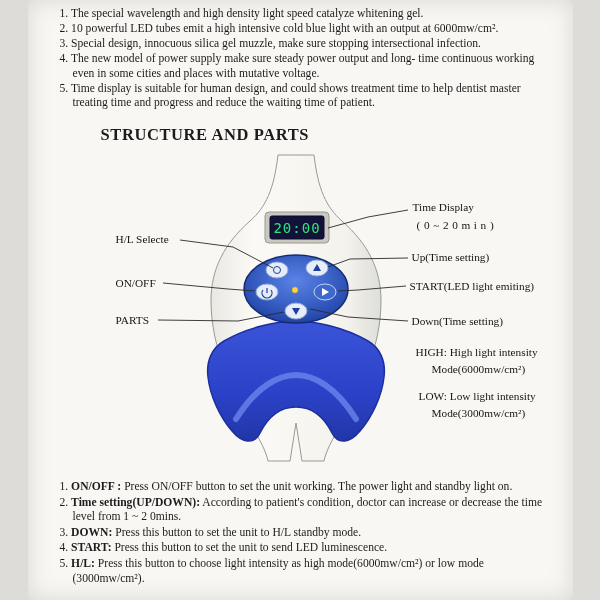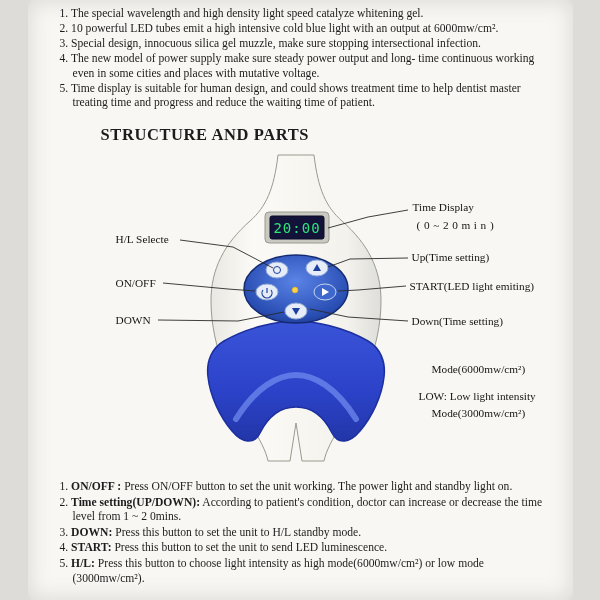--- a/index.html
+++ b/index.html
@@ -124,22 +124,23 @@
         <polyline points="380,172 320,168 282,160"></polyline>
       </g>
     </svg>
 
     <div class="label" style="left:385px; top:52px;text-align:center;">Time Display</div>
     <div class="label small-gap" style="left:389px; top:70px;">( 0 ~ 2 0 m i n )</div>
     <div class="label" style="left:88px;  top:84px;">H/L Selecte</div>
     <div class="label" style="left:384px; top:102px;">Up(Time setting)</div>
     <div class="label" style="left:88px;  top:128px;">ON/OFF</div>
     <div class="label" style="left:382px; top:131px;">START(LED light emiting)</div>
-    <div class="label" style="left:88px;  top:165px;">DOWN</div>
+    <div class="label" style="left:88px;  top:165px;">PARTS</div>
     <div class="label" style="left:384px; top:166px;">Down(Time setting)</div>
+    <div class="label" style="left:388px; top:197px;">HIGH: High light intensity</div>
     <div class="label" style="left:404px; top:214px;">Mode(6000mw/cm²)</div>
     <div class="label" style="left:391px; top:241px;">LOW: Low light intensity</div>
     <div class="label" style="left:404px; top:258px;">Mode(3000mw/cm²)</div>
   </div>
 
   <div class="instructions">
     <div class="instr-item"><span class="num">1.</span> <span class="lead">ON/OFF :</span><span> Press ON/OFF button to set the unit working. The power light and standby light on.</span></div>
     <div class="instr-item"><span class="num">2.</span> <span class="lead">Time setting(UP/DOWN):</span><span> According to patient's condition, doctor can increase or decrease the time level from 1 ~ 2 0mins.</span></div>
     <div class="instr-item"><span class="num">3.</span> <span class="lead">DOWN:</span><span> Press this button to set the unit to H/L standby mode.</span></div>
     <div class="instr-item"><span class="num">4.</span> <span class="lead">START:</span><span> Press this button to set the unit to send LED luminescence.</span></div>

